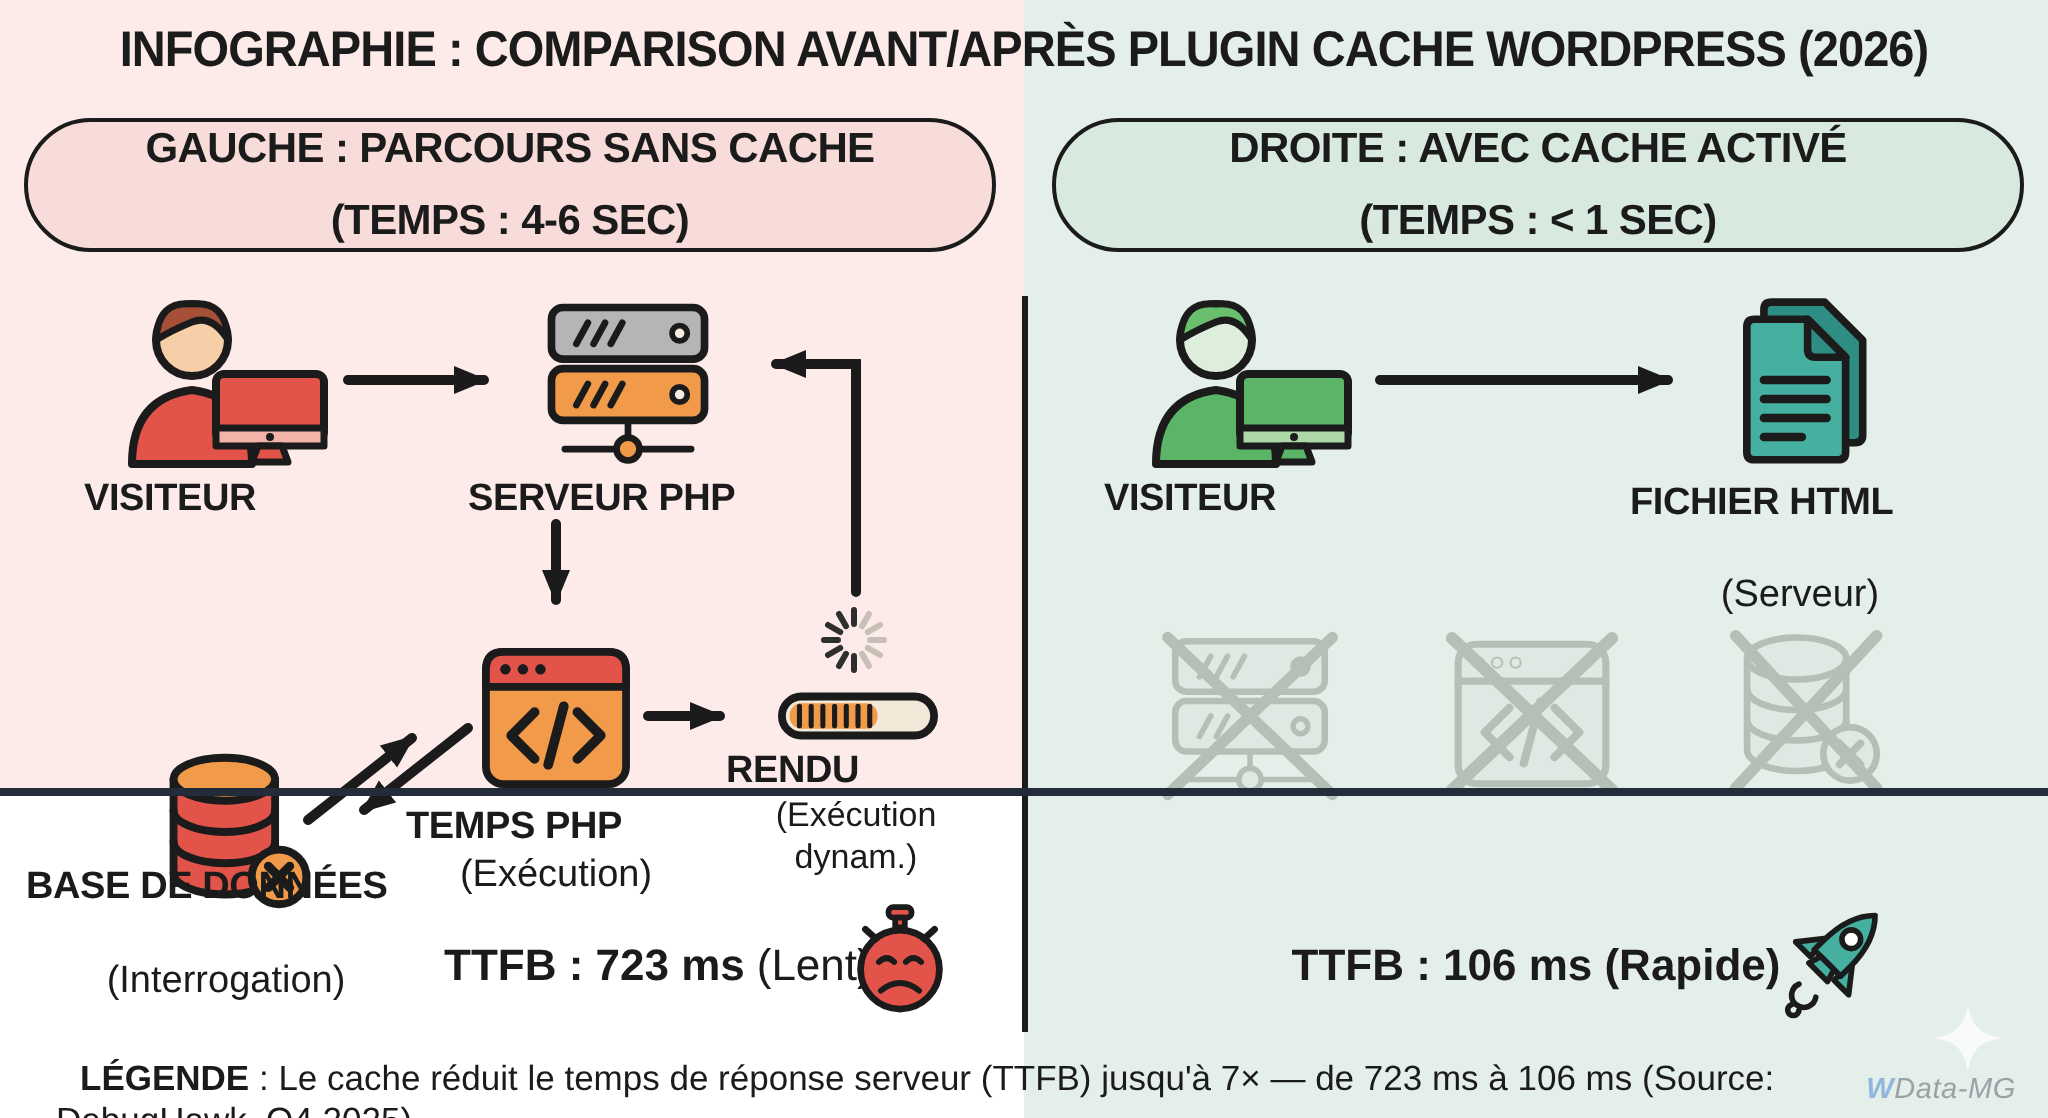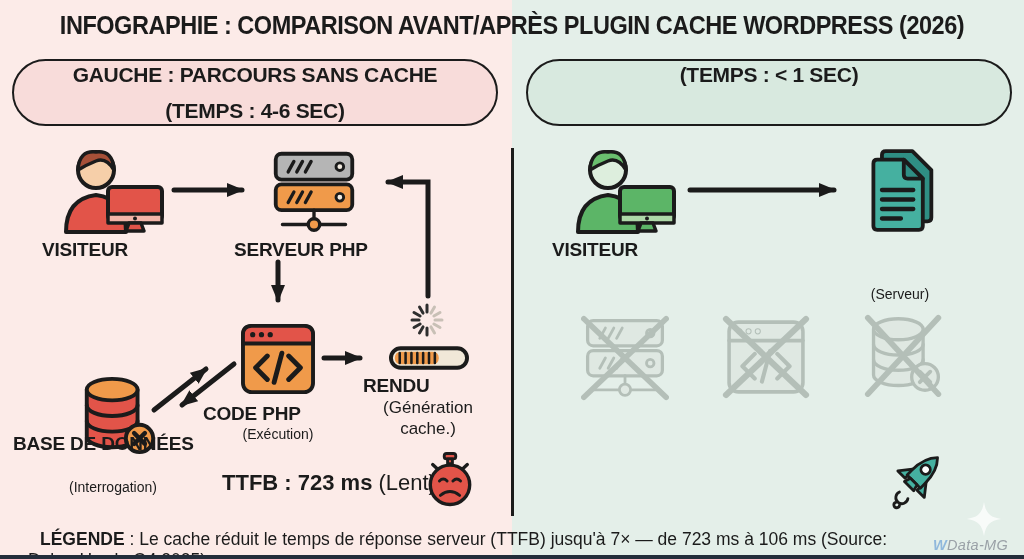--- a/index.html
+++ b/index.html
@@ -1,33 +1,33 @@
 <!DOCTYPE html>
 <html style="--pink-bg: #fcebe8; --mint-bg: #e4efe9; --pink-pill: #f8dcda; --mint-pill: #d8e9df; --ink: #1b1b1b; --red: #e25449; --red-light: #f2b4a8; --orange: #f09a4a; --gray-rack: #b5b5b5; --skin: #f6cfa9; --hair: #a65038; --green: #5cb567; --green-light: #aed8a8; --green-skin: #ddeedd; --green-hair: #6abf6e; --teal: #45b0a0; --teal-dark: #2f8e84; --cream: #f1e8d8; --gray-icon: #a9b4ad; --gray-fill: #dee7e1; --watermark-w: #90b8dc; --watermark-text: #9aa1a7; --bottom-bar: #232d3a;"><head>
 <meta charset="utf-8">
 <style>
   * { margin:0; padding:0; box-sizing:border-box; }
   html,body { width:1024px; height:559px; }
   body { font-family:"Liberation Sans", sans-serif; color:var(--ink); position:relative; overflow:hidden; }
-  #canvas { position:absolute; inset:0; width:1024px; height:559px; background:var(--pink-bg); }
+  #canvas { position:absolute; inset:0; width:1024px; height:398px; background:var(--pink-bg); }
   .half-right { position:absolute; left:512px; top:0; width:512px; height:559px; background:var(--mint-bg); }
   .divider { position:absolute; left:511px; top:148px; width:2.5px; height:368px; background:var(--ink); }
   .bottom-bar { position:absolute; left:0; bottom:0; width:1024px; height:4px; background:var(--bottom-bar); }
 
   .abs { position:absolute; }
   .title { left:0; top:11px; width:1024px; text-align:center; font-size:25px; font-weight:bold;
            letter-spacing:-0.5px; transform:scaleX(0.94); }
   .pill { top:59px; width:486px; height:67px; border:2.5px solid var(--ink); border-radius:34px;
           display:flex; flex-direction:column; justify-content:space-between; align-items:center;
           font-size:21px; font-weight:bold; line-height:1.3; letter-spacing:-0.3px; }
   .pill-left { left:12px; background:var(--pink-pill); }
   .pill-right { left:526px; background:var(--mint-pill); }
 
   .nlabel { font-weight:bold; font-size:19px; text-align:left; letter-spacing:-0.2px; }
-  .slabel { font-size:14px; text-align:center; line-height:1.22; }
+  .slabel { font-size:19px; text-align:center; line-height:1.22; }
   .ttfb { font-size:22px; font-weight:bold; white-space:nowrap; }
   .ttfb .note { font-weight:normal; font-size:22px; margin-left:6px; }
 
   .legend { left:28px; top:529px; width:920px; font-size:17.5px; }
   .legend b { font-weight:bold;margin-left:12px; }
   .watermark { right:16px; top:537px; font-size:14.5px; letter-spacing:0.3px;font-style:italic; }
   .watermark .w { color:var(--watermark-w); font-weight:bold; }
   .watermark .rest { color:var(--watermark-text); }
 
   
@@ -64,20 +64,21 @@
     </defs>
   </svg>
 
   <div class="abs title">INFOGRAPHIE : COMPARISON AVANT/APRÈS PLUGIN CACHE WORDPRESS (2026)</div>
 
   <div class="abs pill pill-left">
     <div>GAUCHE : PARCOURS SANS CACHE</div>
     <div>(TEMPS : 4-6 SEC)</div>
   </div>
   <div class="abs pill pill-right">
+    <div>DROITE : AVEC CACHE ACTIVÉ</div>
     <div>(TEMPS : &lt; 1 SEC)</div>
   </div>
 
   <svg class="abs" style="left:58px; top:141px;" width="106" height="92" viewBox="0 0 106 92">
     <path class="fill-red stroke-ink sw4" d="M8,91 Q8,58 38,54 Q68,58 68,91 Z"></path>
     <circle class="fill-skin stroke-ink sw4" cx="38" cy="29" r="18"></circle>
     <path class="fill-hair stroke-ink sw35" d="M20,29 Q21,9 38,11 Q55,9 56,29 Q48,16 38,20 Q28,24 20,29 Z"></path>
     <rect class="fill-red stroke-ink sw4" x="50" y="46" width="54" height="33" rx="4"></rect>
     <rect class="fill-redlight stroke-ink sw35" x="50" y="73" width="54" height="9"></rect>
     <circle class="fill-ink" cx="77" cy="77.5" r="2"></circle>
@@ -110,42 +111,42 @@
   </svg>
 
   <svg class="abs" style="left:240px; top:323px;" width="76" height="72" viewBox="0 0 78 74">
     <rect class="fill-orange stroke-ink sw4" x="3" y="3" width="72" height="68" rx="9"></rect>
     <path class="fill-red stroke-ink sw4" d="M3,21 V12 Q3,3 12,3 H66 Q75,3 75,12 V21 Z"></path>
     <circle class="fill-ink" cx="13" cy="12" r="2.7"></circle>
     <circle class="fill-ink" cx="22" cy="12" r="2.7"></circle>
     <circle class="fill-ink" cx="31" cy="12" r="2.7"></circle>
     <path class="no-fill stroke-ink sw5" d="M28,34 L16,46 L28,58 M50,34 L62,46 L50,58 M43,31 L35,61"></path>
   </svg>
-  <div class="abs nlabel" style="left:203px; top:403px; width:150px;">CODE PHP</div>
+  <div class="abs nlabel" style="left:203px; top:403px; width:150px;">TEMPS PHP</div>
   <div class="abs slabel" style="left:203px; top:426px; width:150px;">(Exécution)</div>
 
   <svg class="abs" style="left:322px; top:346px;" width="62" height="26" viewBox="0 0 62 26">
     <path class="arrow" d="M2,12 H38" marker-end="url(#ah)"></path>
   </svg>
 
   <svg class="abs" style="left:409px; top:302px;" width="36" height="36" viewBox="0 0 36 36">
     <g stroke="#2e2e2e" stroke-width="3" stroke-linecap="round">
       <path d="M18,26 V33 M14,24.9 L10.5,31 M11.1,22 L5,25.5 M10,18 H3 M11.1,14 L5,10.5 M14,11.1 L10.5,5 M18,10 V3"></path>
     </g>
     <g stroke="#c8c0b6" stroke-width="3" stroke-linecap="round">
       <path d="M22,11.1 L25.5,5 M24.9,14 L31,10.5 M26,18 H33 M24.9,22 L31,25.5 M22,24.9 L25.5,31"></path>
     </g>
   </svg>
   <svg class="abs" style="left:389px; top:346px;" width="80" height="24" viewBox="0 0 82 24">
     <rect class="fill-cream stroke-ink sw4" x="2" y="2" width="78" height="20" rx="10"></rect>
     <rect class="fill-orange" x="6" y="5.5" width="45" height="13" rx="6"></rect>
     <path stroke="#1b1b1b" stroke-width="2.6" stroke-linecap="round" d="M11,7 V17 M17,7 V17 M23,7 V17 M29,7 V17 M35,7 V17 M41,7 V17 M47,7 V17"></path>
   </svg>
   <div class="abs nlabel" style="left:363px; top:375px; width:120px;">RENDU</div>
-  <div class="abs slabel" style="left:363px; top:398px; width:130px; font-size:17px;">(Génération cache.)</div>
+  <div class="abs slabel" style="left:363px; top:398px; width:130px; font-size:17px;">(Exécution dynam.)</div>
 
   <svg class="abs" style="left:148px; top:350px;" width="92" height="72" viewBox="0 0 92 72">
     <path class="arrow" d="M6,60 L58,19" marker-end="url(#ah)"></path>
     <path class="arrow" d="M86,14 L34,55" marker-end="url(#ah)"></path>
   </svg>
 
   <svg class="abs" style="left:80px; top:374px;" width="78" height="84" viewBox="0 0 78 86">
     <path class="fill-red stroke-ink sw4" d="M6,16 V64 A26,11 0 0 0 58,64 V16 Z"></path>
     <path class="no-fill stroke-ink sw4" d="M6,32 A26,11 0 0 0 58,32 M6,48 A26,11 0 0 0 58,48"></path>
     <ellipse class="fill-orange stroke-ink sw4" cx="32" cy="16" rx="26" ry="11"></ellipse>
@@ -183,20 +184,21 @@
   </svg>
 
   <svg class="abs" style="left:862px; top:144px;" width="76" height="92" viewBox="0 0 80 96">
     <g transform="translate(9,-9)">
       <path class="fill-tealdark stroke-ink sw4" d="M12,20 Q12,16 16,16 H44 L64,36 V86 Q64,90 60,90 H16 Q12,90 12,86 Z"></path>
     </g>
     <path class="fill-teal stroke-ink sw4" d="M12,20 Q12,16 16,16 H44 L64,36 V86 Q64,90 60,90 H16 Q12,90 12,86 Z"></path>
     <path class="fill-tealdark stroke-ink sw4" d="M44,16 L64,36 H48 Q44,36 44,32 Z"></path>
     <path class="no-fill stroke-ink sw45" d="M21,48 H54 M21,58 H54 M21,68 H54 M21,78 H41"></path>
   </svg>
+  <div class="abs nlabel" style="left:815px; top:241px; width:170px;">FICHIER HTML</div>
   <div class="abs slabel" style="left:815px; top:286px; width:170px;">(Serveur)</div>
 
   <svg class="abs gray-ic" style="left:582px; top:316px;" width="86" height="84" viewBox="0 0 92 88">
     <rect class="gf gs sw35" x="6" y="4" width="80" height="27" rx="6"></rect>
     <path fill="none" class="gs sw3" d="M19,23 L25,12 M28,23 L34,12 M37,23 L43,12"></path>
     <circle fill="none" class="gs sw3" cx="73" cy="17.5" r="4"></circle>
     <rect class="gf gs sw35" x="6" y="36" width="80" height="27" rx="6"></rect>
     <path fill="none" class="gs sw3" d="M19,55 L25,44 M28,55 L34,44 M37,55 L43,44"></path>
     <circle fill="none" class="gs sw3" cx="73" cy="49.5" r="4"></circle>
     <path fill="none" class="gs sw3" d="M46,63 V72 M13,78 H79"></path>
@@ -214,20 +216,21 @@
   </svg>
   <svg class="abs gray-ic" style="left:862px; top:314px;" width="86" height="82" viewBox="0 0 78 86">
     <path class="gf gs sw35" d="M6,16 V64 A26,11 0 0 0 58,64 V16 Z"></path>
     <path fill="none" class="gs sw35" d="M6,32 A26,11 0 0 0 58,32 M6,48 A26,11 0 0 0 58,48"></path>
     <ellipse class="gf gs sw35" cx="32" cy="16" rx="26" ry="11"></ellipse>
     <circle class="gf gs sw35" cx="60" cy="66" r="14"></circle>
     <path fill="none" class="gs sw4" d="M54.5,60.5 L65.5,71.5 M65.5,60.5 L54.5,71.5"></path>
     <path fill="none" class="gs" stroke-width="6" d="M0,4 L74,84 M74,4 L0,84"></path>
   </svg>
 
+  <div class="abs ttfb" style="left:628px; top:470px; width:280px; text-align:center;">TTFB : 106 ms (Rapide)</div>
   <svg class="abs" style="left:892px; top:449px;" width="58" height="58" viewBox="0 0 62 62">
     <g transform="rotate(45 31 27)">
       <path class="fill-teal stroke-ink sw3" d="M22,28 L11,42 H22 Z"></path>
       <path class="fill-teal stroke-ink sw3" d="M40,28 L51,42 H40 Z"></path>
       <path class="fill-teal stroke-ink sw3" d="M31,2 C39,10 41,21 41,31 L41,38 H21 L21,31 C21,21 23,10 31,2 Z"></path>
       <path class="fill-teal stroke-ink sw3" d="M26,38 L24,45 H38 L36,38 Z"></path>
       <circle class="fill-white stroke-ink sw3" cx="31" cy="20" r="5"></circle>
     </g>
     <path class="no-fill stroke-ink sw3" d="M8,46 a6.5,6.5 0 1 0 9,7 M4,57 a3,3 0 1 0 4,3"></path>
   </svg>

